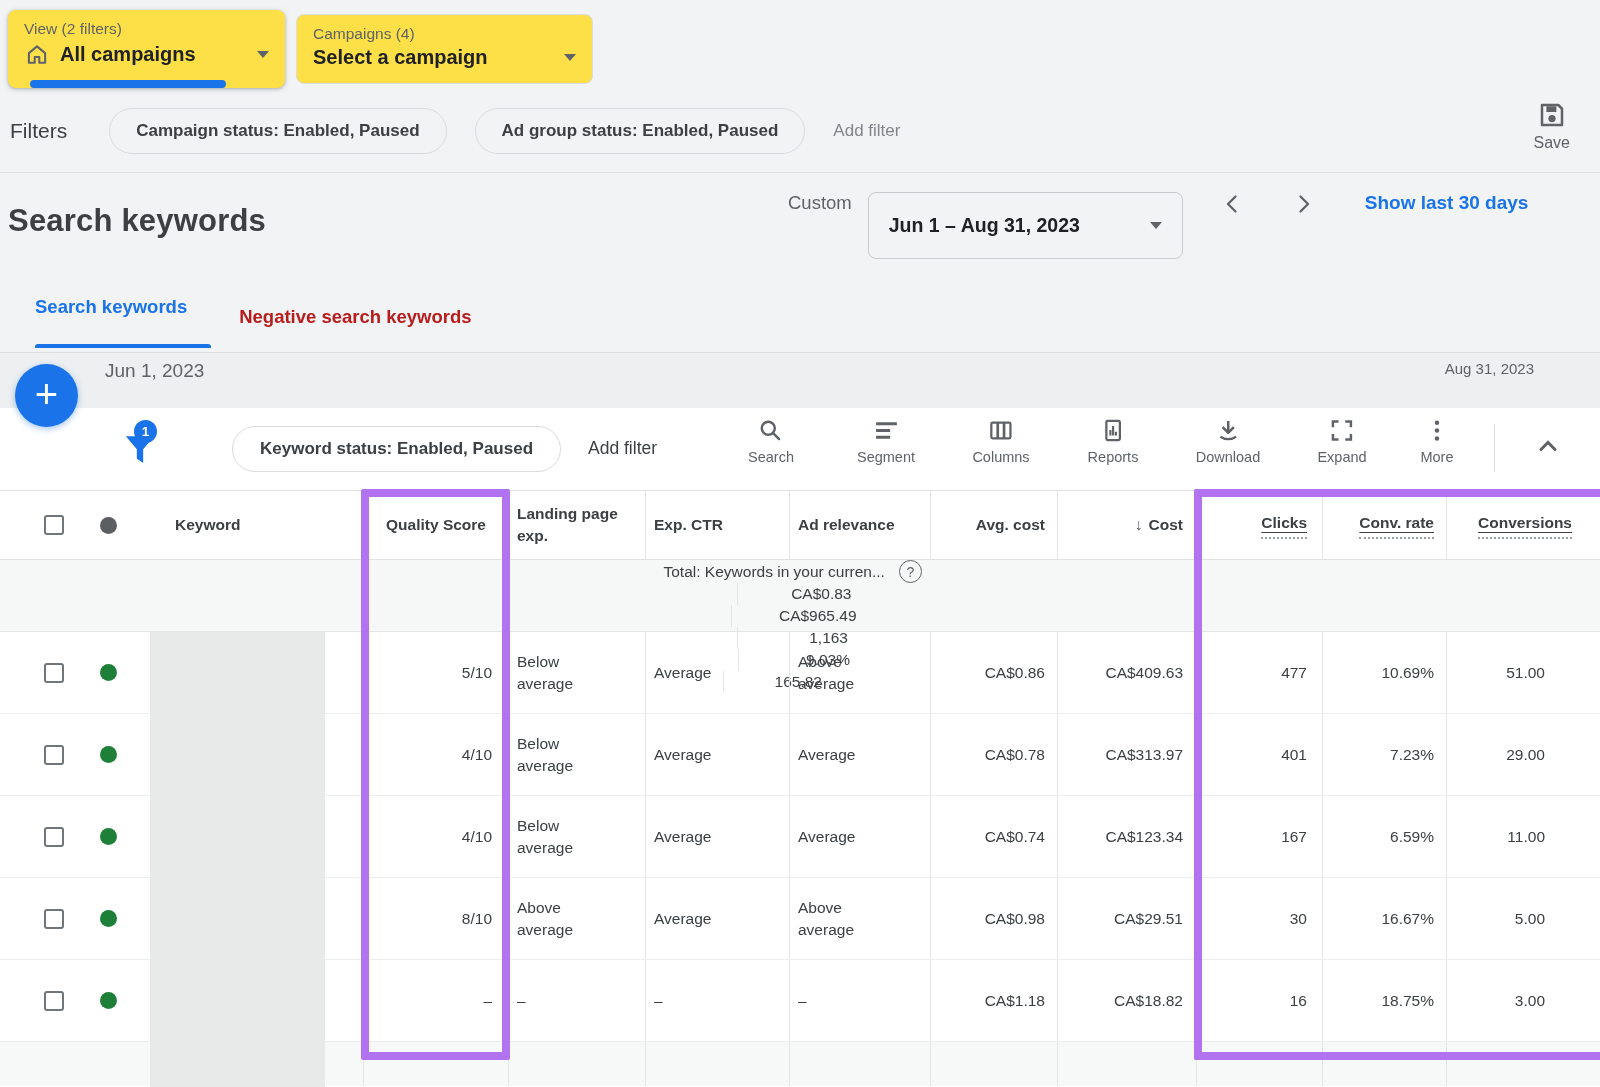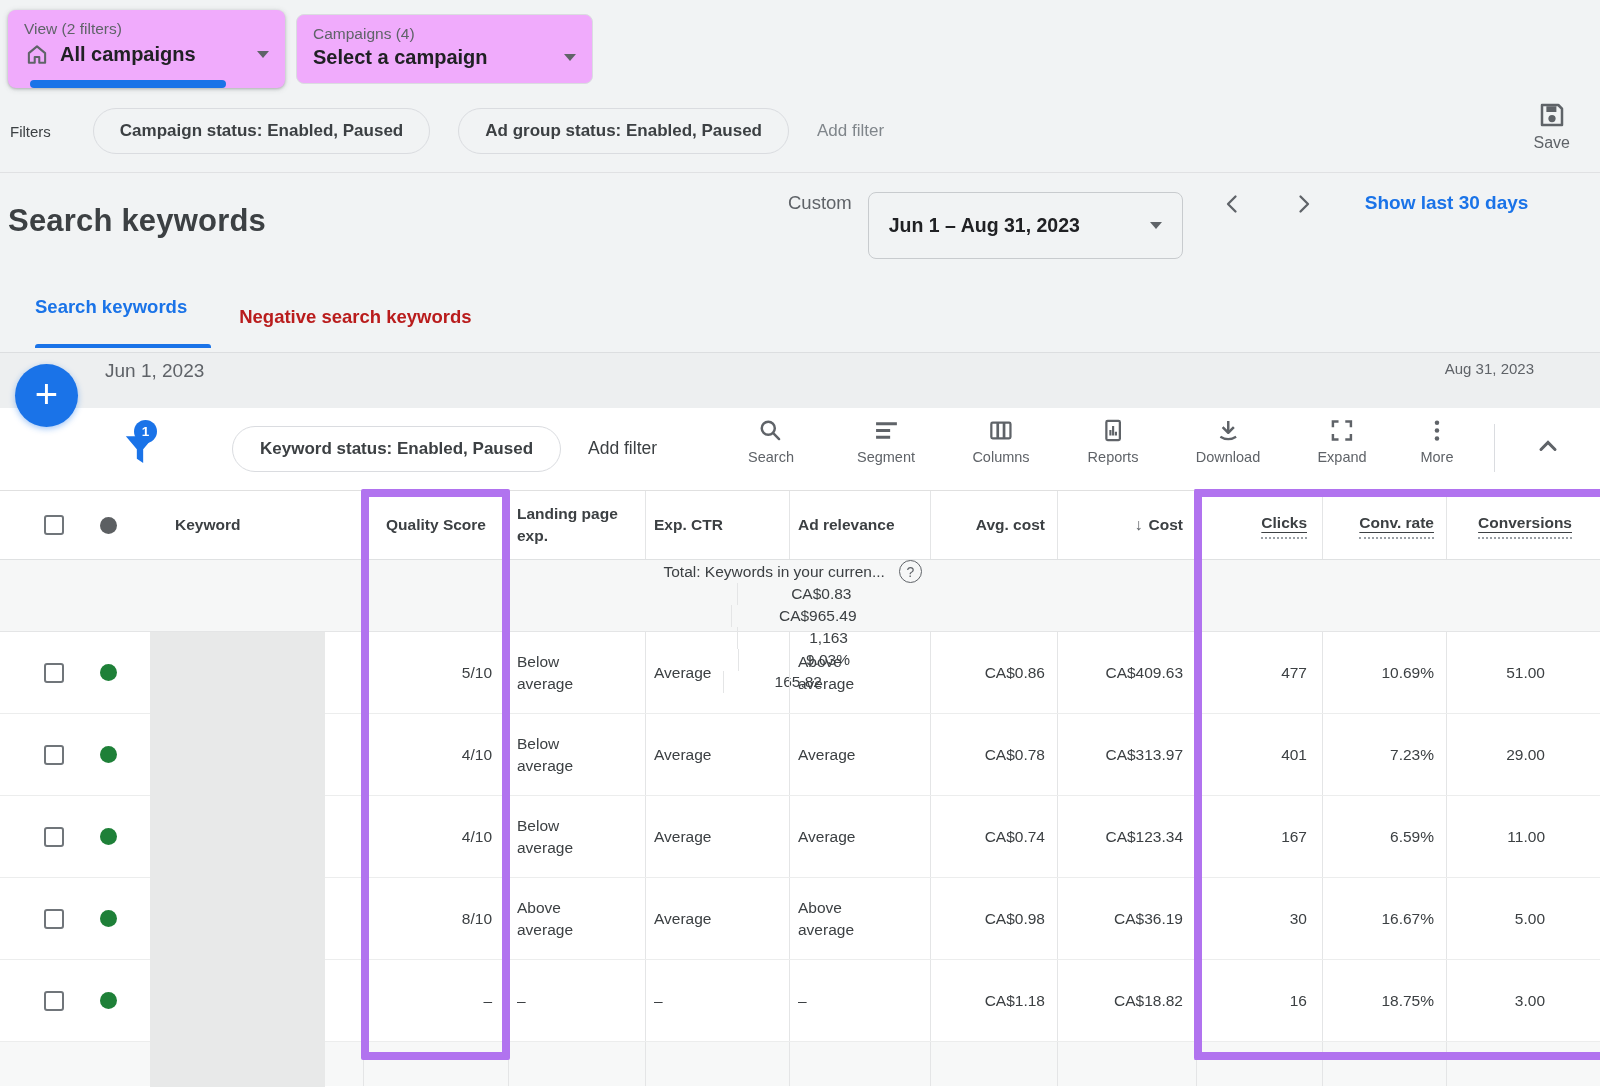--- a/index.html
+++ b/index.html
@@ -2,32 +2,32 @@
 <html><head>
 <meta charset="utf-8">
 <style>
   * { box-sizing: border-box; margin: 0; padding: 0; }
   body { font-family: "Liberation Sans", "DejaVu Sans", sans-serif; background:#f1f3f4; }
   .stage { position:relative; width:1600px; height:1087px; overflow:hidden; background:#fff; }
 
   
   .topbar { position:absolute; left:0; top:0; width:1600px; height:352px; background:#f1f3f4; }
 
-  .sel-card { position:absolute; background:#f0abfc; border-radius:8px; padding:10px 16px 8px 16px; }
+  .sel-card { position:absolute; background:#fde047; border-radius:8px; padding:10px 16px 8px 16px; }
   .sel-card .sm-label { font-size:15.5px; color:#5f6368; margin-bottom:3px; }
   .sel-card .val-row { display:flex; align-items:center; gap:10px; font-size:20px; font-weight:bold; color:#202124; }
   .card-view { left:8px; top:10px; width:277px; height:78px; box-shadow:0 1px 3px rgba(60,64,67,.3), 0 1px 6px rgba(60,64,67,.15); }
   .card-view .blue-bar { position:absolute; left:22px; bottom:0px; width:196px; height:8px; background:#1a73e8; border-radius:6px; }
   .card-campaign { left:296px; top:14px; width:297px; height:70px; border:1px solid #dadce0; }
   .caret { width:0; height:0; border-left:6px solid transparent; border-right:6px solid transparent; border-top:7px solid #5f6368; display:inline-block; }
   .card-view .caret { margin-left:auto; }
   .card-campaign .caret { margin-left:auto; }
 
   .filters-row { position:absolute; left:10px; top:108px; height:46px; display:flex; align-items:center; }
-  .filters-label { font-size:15px; color:#3c4043; margin-right:42px; }
+  .filters-label { font-size:21px; color:#3c4043; margin-right:42px; }
   .pill { height:46px; display:flex; align-items:center; padding:0 26px; border:1px solid #dadce0; border-radius:24px; font-size:17px; font-weight:600; color:#3c4043; background:transparent; margin-right:28px; }
   .add-filter-top { font-size:17px; color:#80868b; margin-left:0px; }
 
   .save-btn { position:absolute; right:30px; top:100px; display:flex; flex-direction:column; align-items:center; gap:4px; }
   .save-btn .lbl { font-size:16px; color:#5f6368; }
 
   .top-divider { position:absolute; left:0; top:172px; width:1600px; height:1px; background:#e0e1e3; }
 
   .page-title { position:absolute; left:8px; top:203px; font-size:31px; color:#3c4043; letter-spacing:0.2px; }
 
@@ -376,21 +376,21 @@
   <div class="trow drow">
     <div class="cell c0">
       <span class="cbx"></span>
       <span class="dot green"></span>
     </div>
     <div class="cell c1 num">8/10</div>
     <div class="cell c2 txt">Above average</div>
     <div class="cell c3 txt">Average</div>
     <div class="cell c4 txt">Above average</div>
     <div class="cell c5 num">CA$0.98</div>
-    <div class="cell c6 num">CA$36.19</div>
+    <div class="cell c6 num">CA$29.51</div>
     <div class="cell c7 num">30</div>
     <div class="cell c8 num">16.67%</div>
     <div class="cell c9 num">5.00</div>
   </div>
 
   <div class="trow drow">
     <div class="cell c0">
       <span class="cbx"></span>
       <span class="dot green"></span>
     </div>

